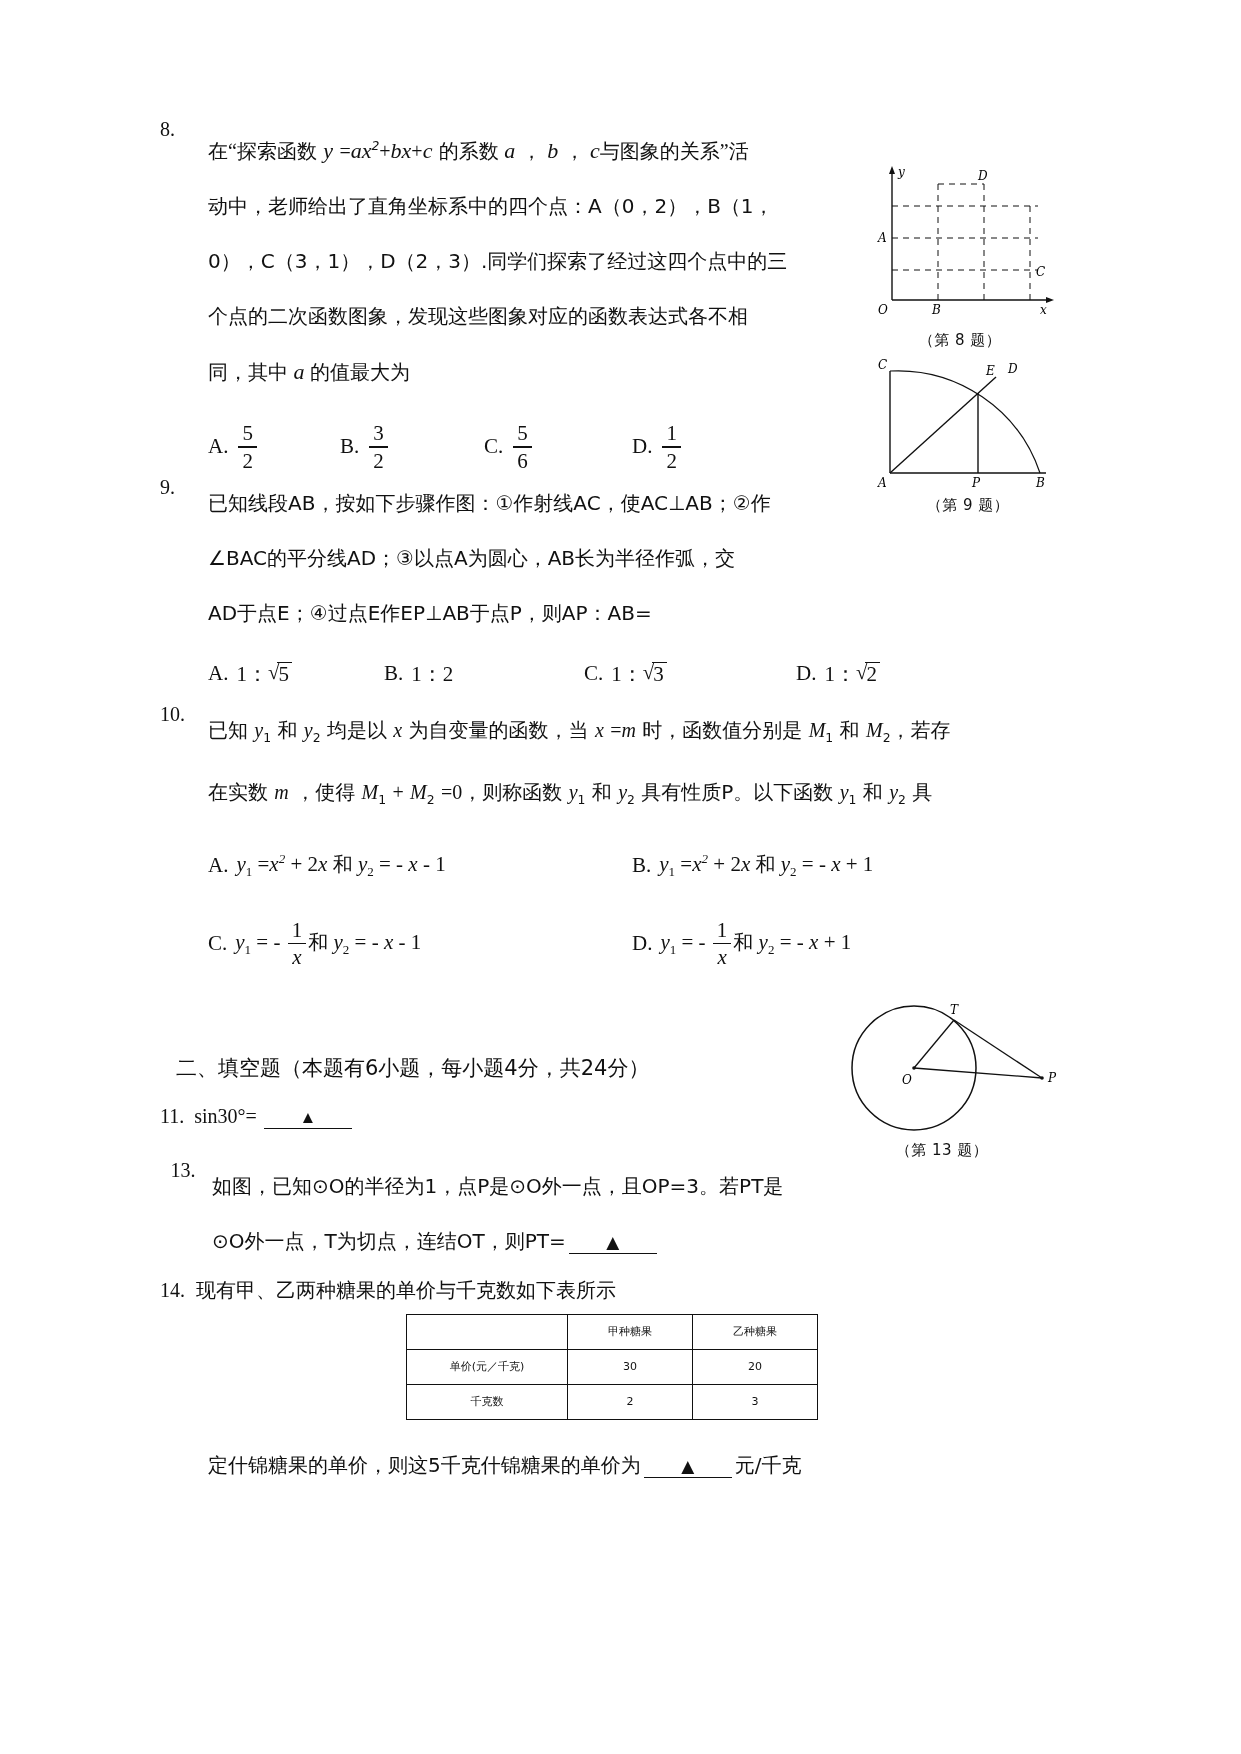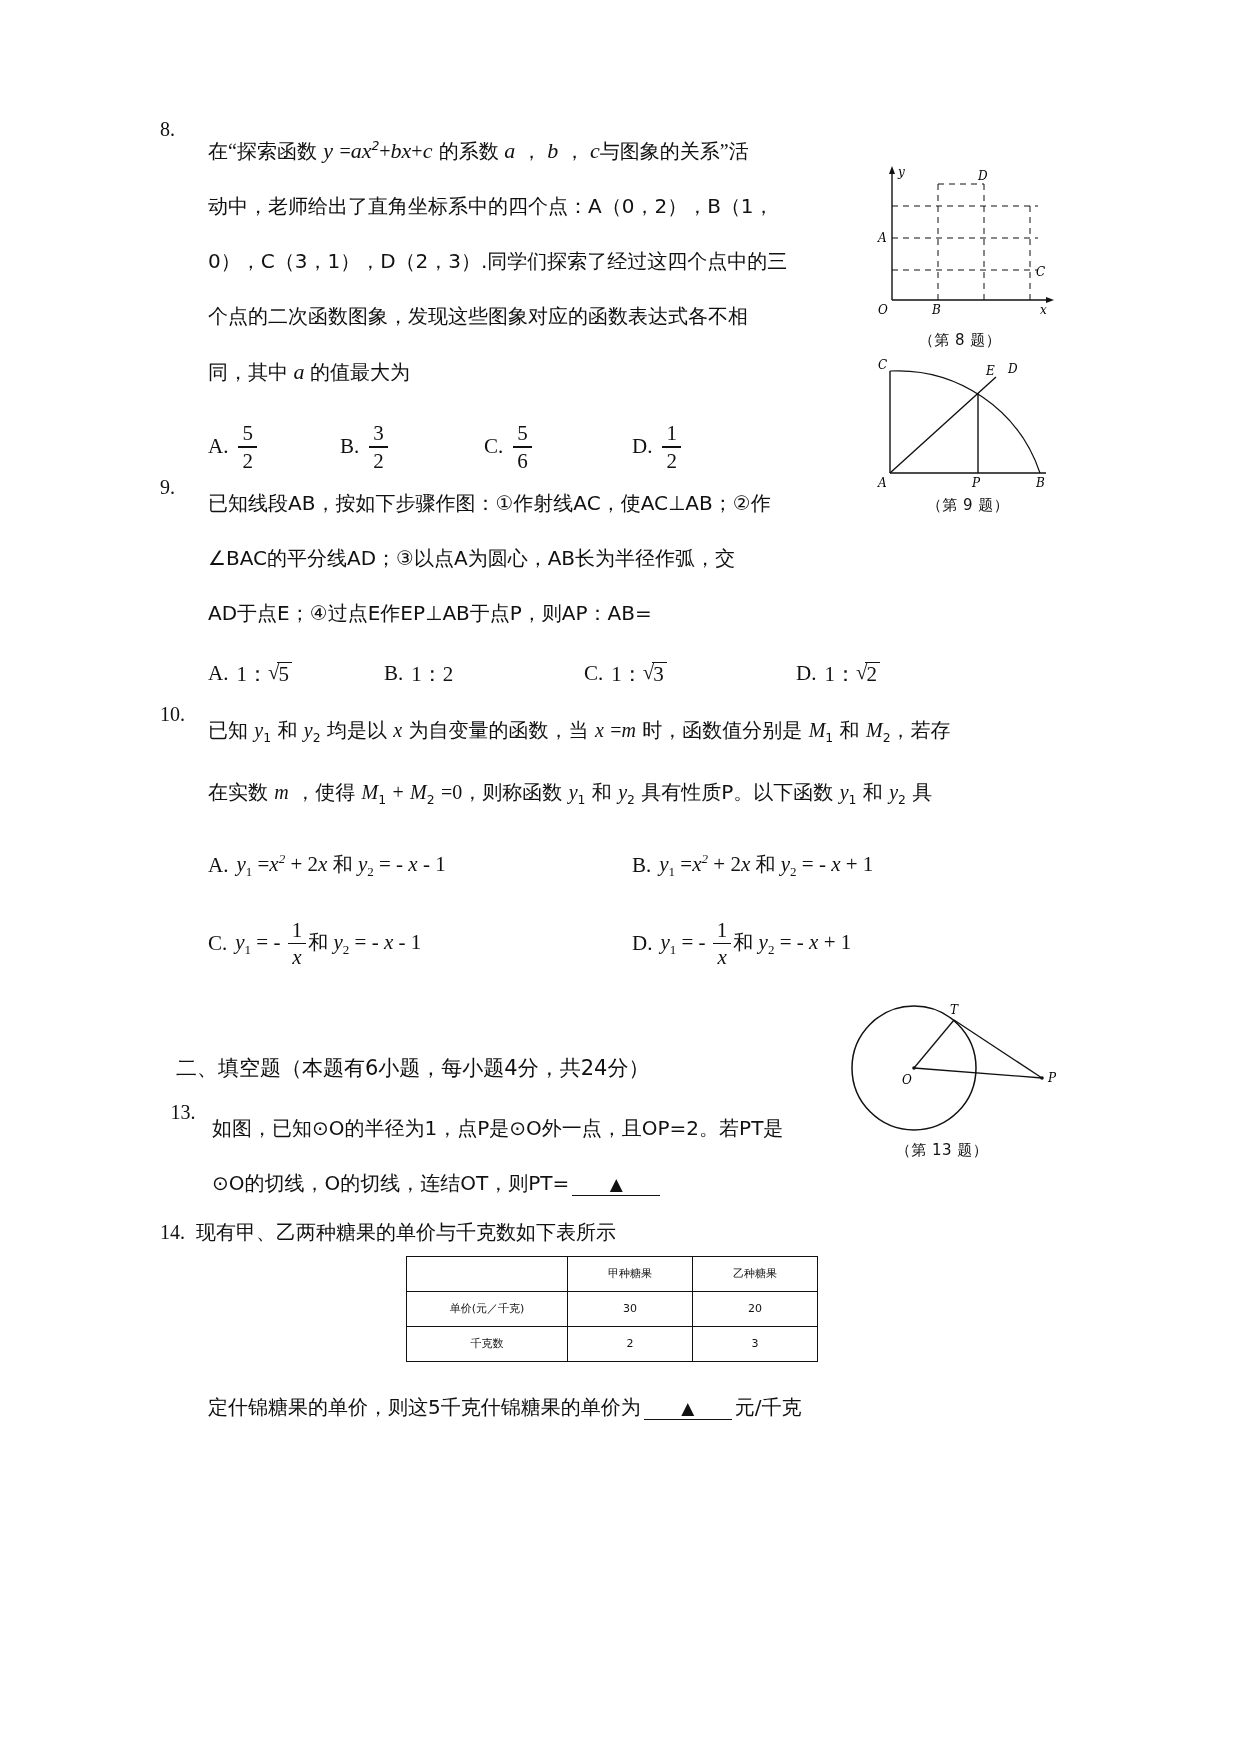--- a/index.html
+++ b/index.html
@@ -284,28 +284,33 @@
             <span class="num mn">1</span>
               <span class="bar"></span>
               <span class="den mi">x</span>
           </span><span class="zh">和</span>&nbsp;<span class="mi">y</span><sub class="sb">2</sub> <span class="mn">= - </span><span class="mi">x</span><span class="mn"> + 1</span>
         </span>
       </div>
     </div>
 
     <div class="sec-head" style="margin-top:66px;">二、填空题（本题有6小题，每小题4分，共24分）</div>
 
+    <div style="position:relative; height:48px; margin-top:10px;">
+      <span style="font-size:20px;">11.</span>
+      <span style="font-size:20px; margin-left:6px;">sin30°=</span>
+      <span class="blank"><span class="tri">▲</span></span>
+    </div>
 
 
     <div class="qblock" style="margin-top:6px;">
       <div class="qnum" style="width:46px; font-size:20px;text-align:center;">13.</div>
       <div class="qbody" style="margin-left:52px;">
-        <div class="line zh">如图，已知⊙O的半径为1，点P是⊙O外一点，且OP=2。若PT是</div>
-        <div class="line zh">
-          <span>⊙O的切线，O的切线，连结OT，则PT=</span><span class="blank"><span class="tri">▲</span></span>
+        <div class="line zh">如图，已知⊙O的半径为1，点P是⊙O外一点，且OP=3。若PT是</div>
+        <div class="line zh">
+          <span>⊙O外一点，T为切点，连结OT，则PT=</span><span class="blank"><span class="tri">▲</span></span>
         </div>
       </div>
     </div>
 
     <div style="position:relative; margin-top:8px;">
       <div style="font-size:20px;">
         <span>14.</span>
         <span class="zh" style="margin-left:6px;">现有甲、乙两种糖果的单价与千克数如下表所示</span>
       </div>
 

